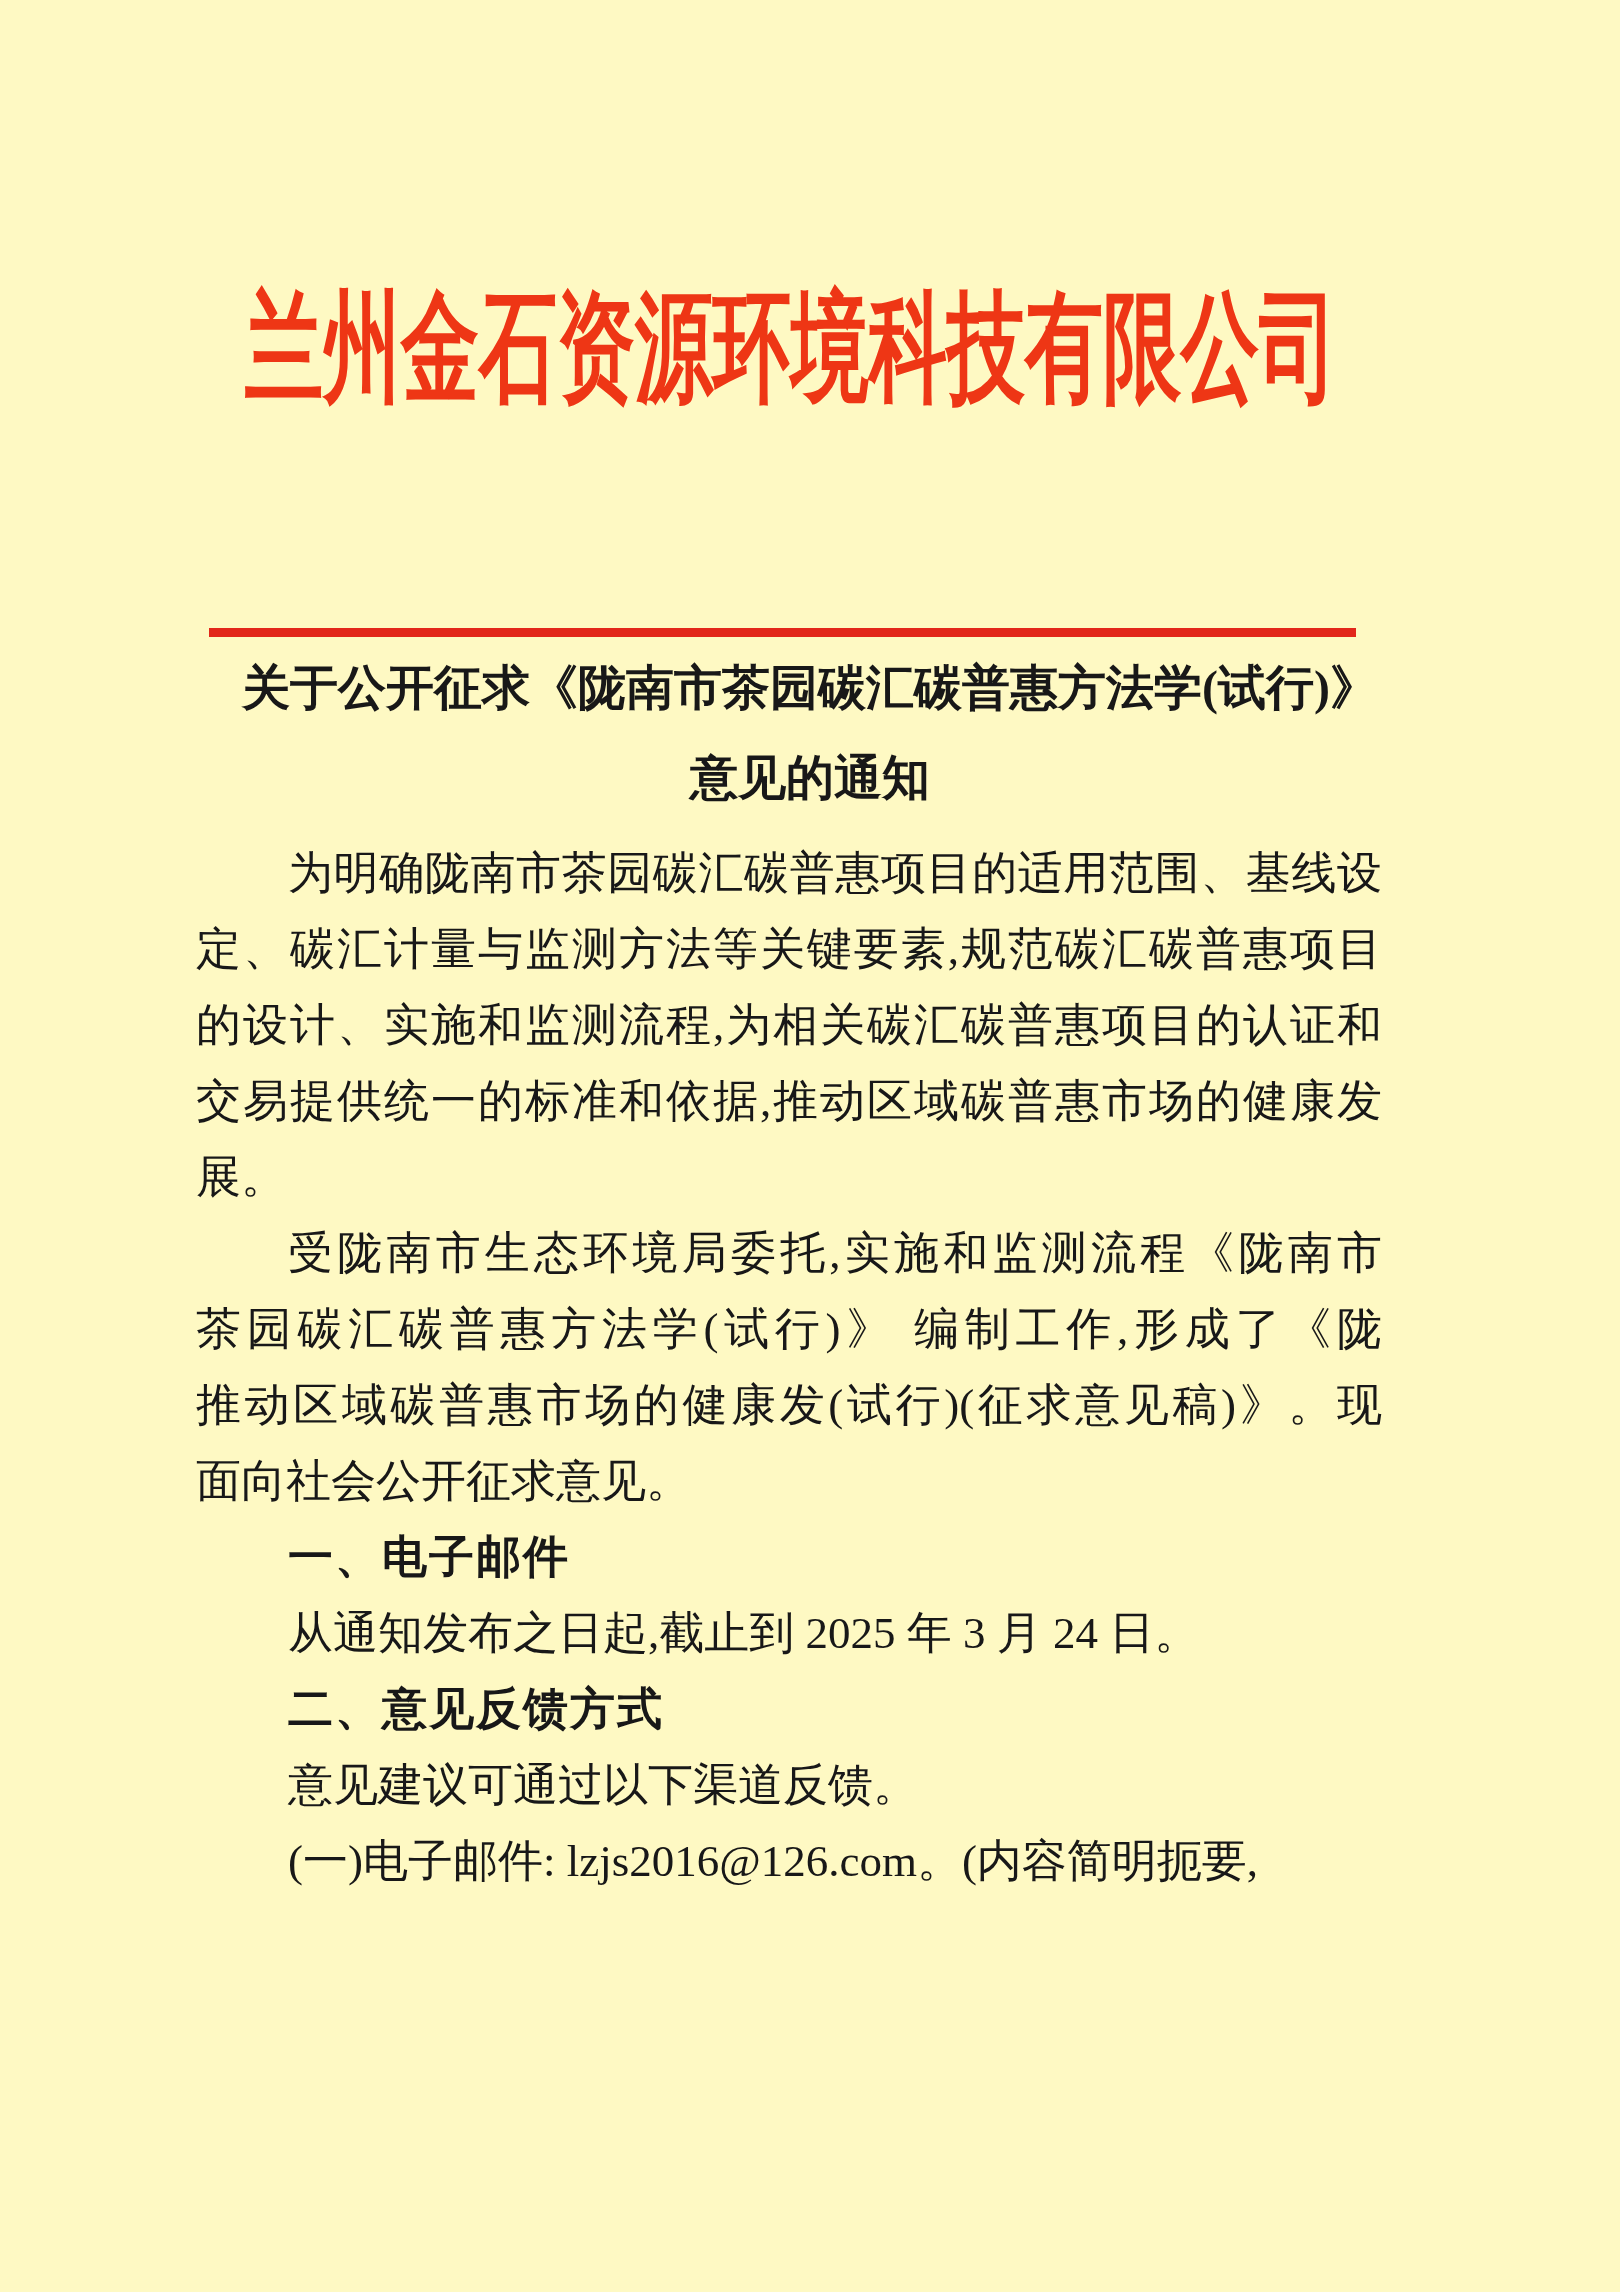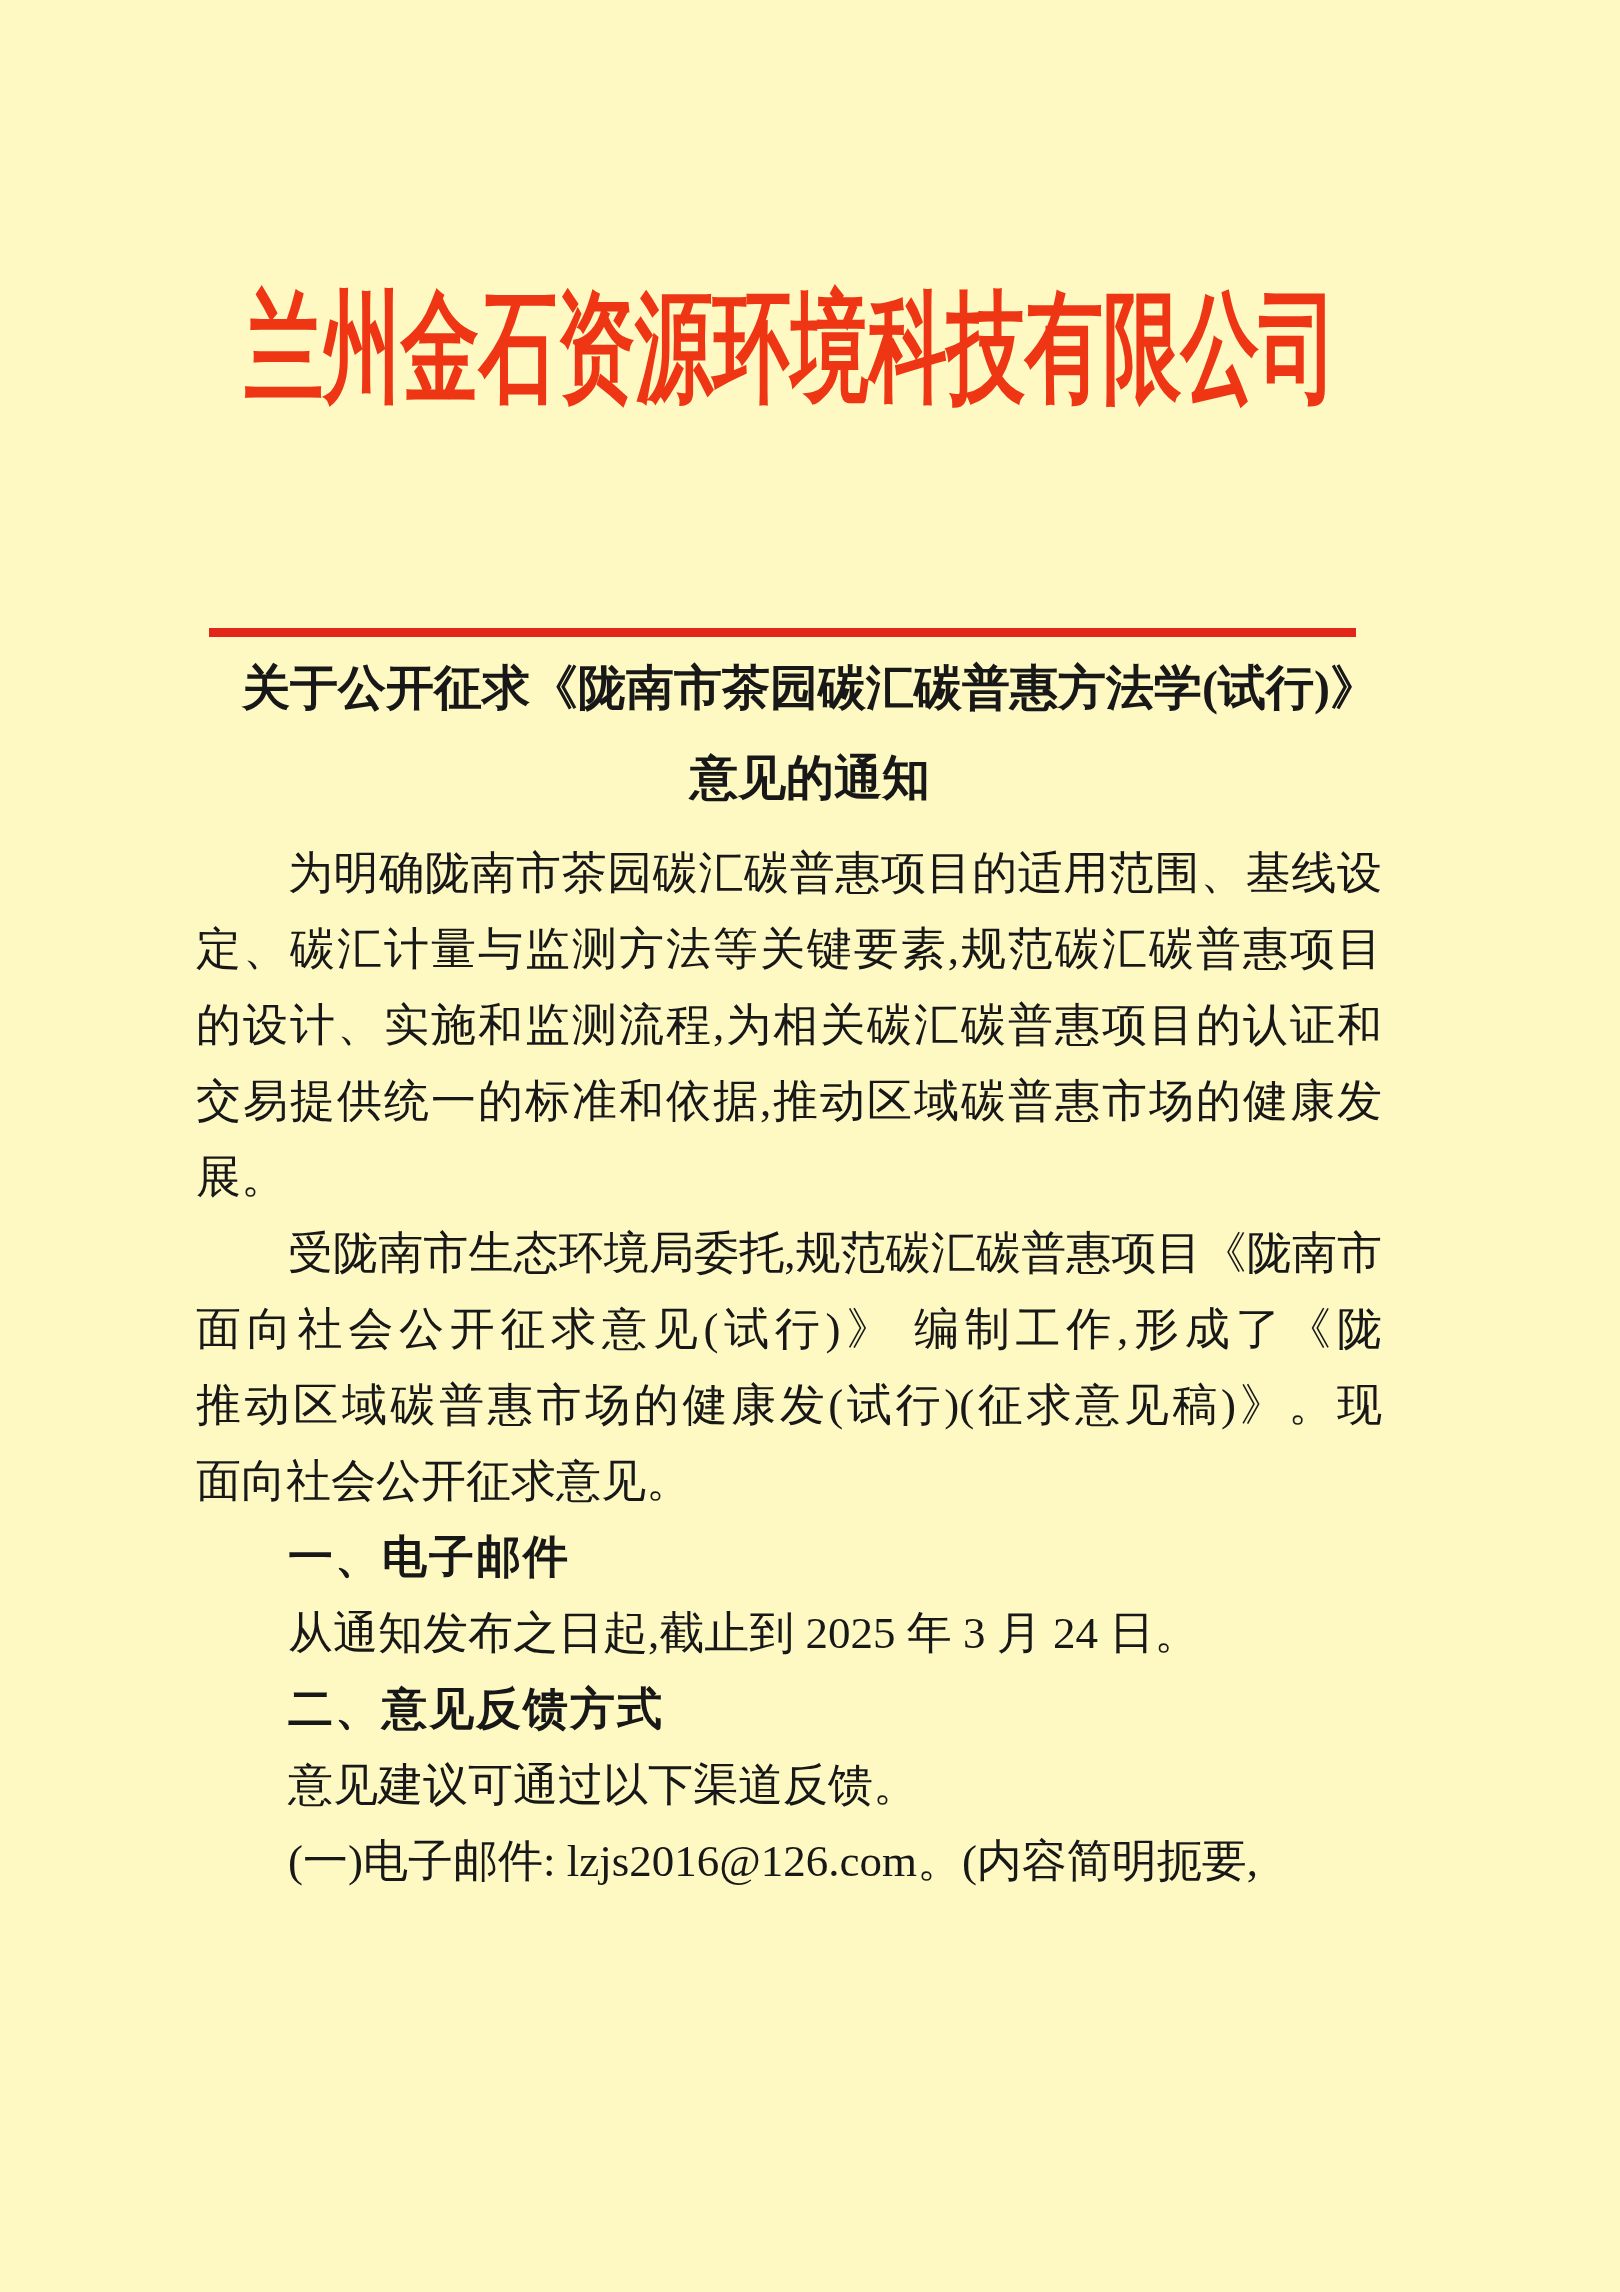--- a/index.html
+++ b/index.html
@@ -94,22 +94,22 @@
     <div>关于公开征求《陇南市茶园碳汇碳普惠方法学(试行)》</div>
     <div>意见的通知</div>
   </div>
 
   <div class="body-col">
       <div class="line justify indent">为明确陇南市茶园碳汇碳普惠项目的适用范围、基线设</div>
       <div class="line justify">定、碳汇计量与监测方法等关键要素,规范碳汇碳普惠项目</div>
       <div class="line justify">的设计、实施和监测流程,为相关碳汇碳普惠项目的认证和</div>
       <div class="line justify">交易提供统一的标准和依据,推动区域碳普惠市场的健康发</div>
       <div class="line left">展。</div>
-      <div class="line justify indent">受陇南市生态环境局委托,规范碳汇碳普惠项目《陇南市</div>
-      <div class="line justify">面向社会公开征求意见(试行)》 编制工作,形成了《陇</div>
+      <div class="line justify indent">受陇南市生态环境局委托,实施和监测流程《陇南市</div>
+      <div class="line justify">茶园碳汇碳普惠方法学(试行)》 编制工作,形成了《陇</div>
       <div class="line justify">推动区域碳普惠市场的健康发(试行)(征求意见稿)》。现</div>
       <div class="line left">面向社会公开征求意见。</div>
       <div class="line left indent heading">一、电子邮件</div>
       <div class="line left indent">从通知发布之日起,截止到 2025 年 3 月 24 日。</div>
       <div class="line left indent heading">二、意见反馈方式</div>
       <div class="line left indent">意见建议可通过以下渠道反馈。</div>
       <div class="line left indent">(一)电子邮件: lzjs2016@126.com。(内容简明扼要,</div>
     </div>
 
 </div>

